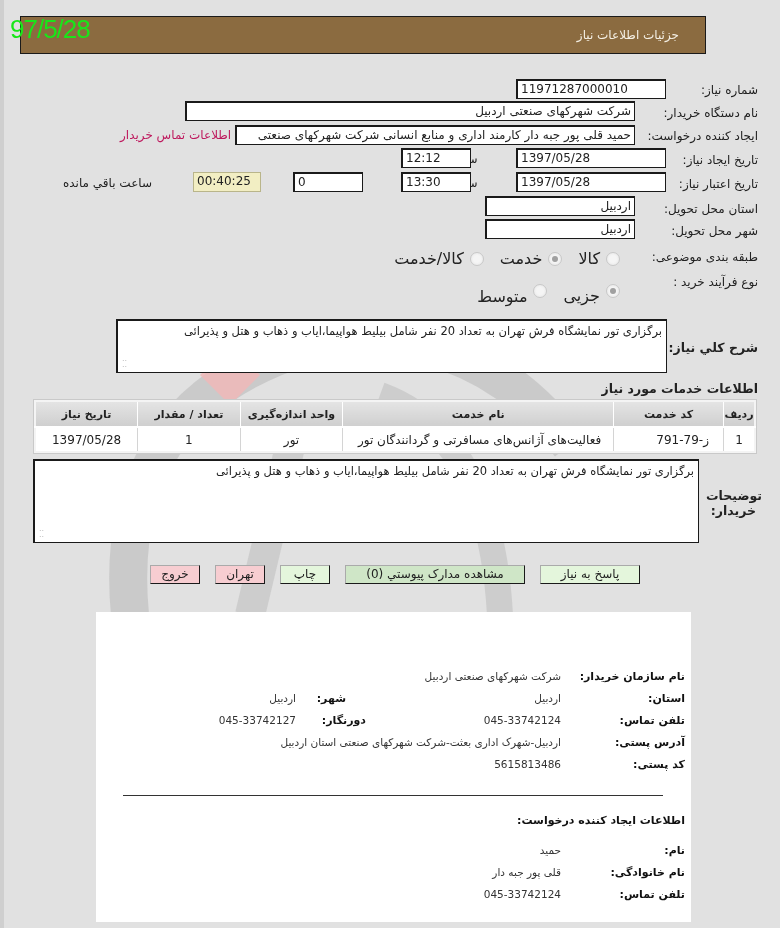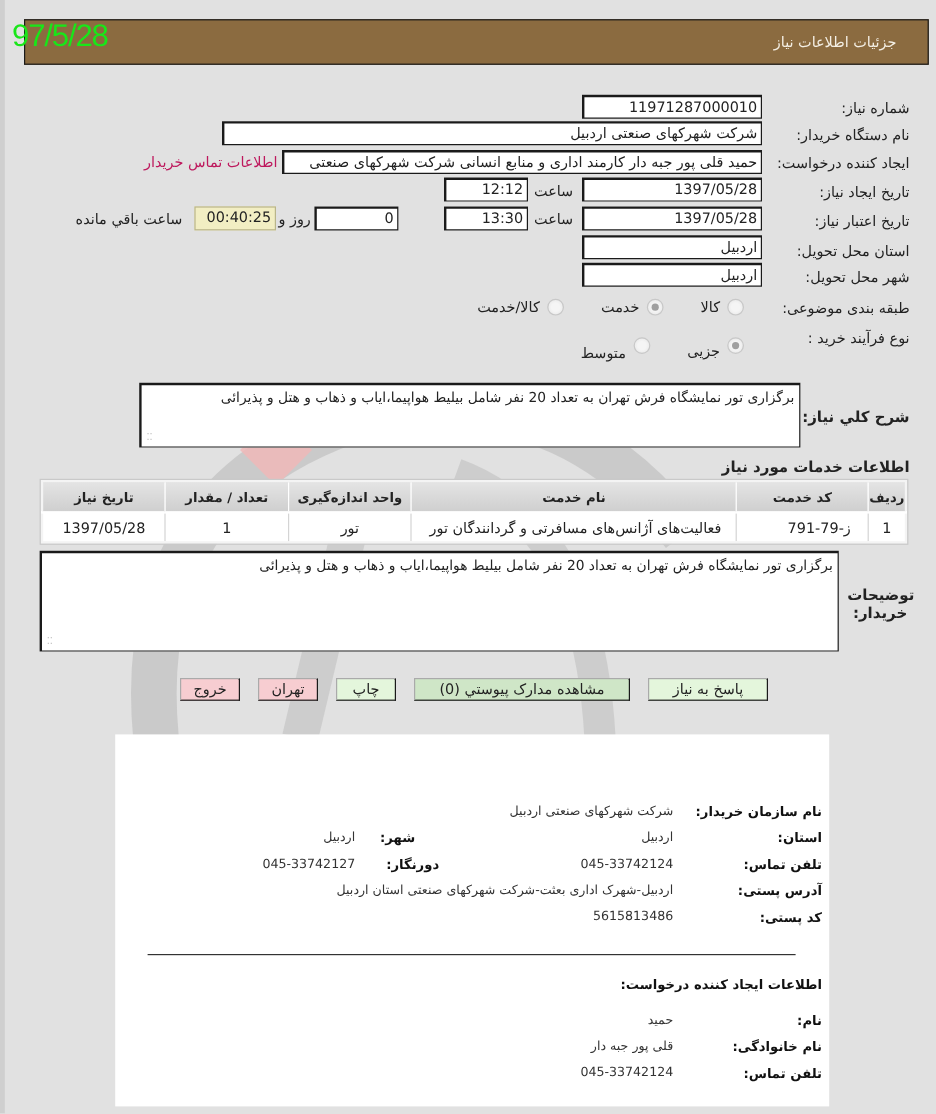--- a/index.html
+++ b/index.html
@@ -6,51 +6,51 @@
   html, body { width: 780px; height: 928px; overflow: hidden; }
   body {
     background: #e1e1e1;
     font-family: "DejaVu Sans", sans-serif;
     font-size: 12px;
     color: #222;
     position: relative;
   }
   .left-edge { position: absolute; left: 0; top: 0; width: 4px; height: 928px; background: #cfcfcf; }
   .title-bar {
-    position: absolute; left: 20px; top: 16px; width: 754px; height: 38px;
+    position: absolute; left: 20px; top: 16px; width: 686px; height: 38px;
     background: #8b6b40; border: 1px solid #1a1a1a;
   }
   .title-bar .title {
     position: absolute; right: 26px; top: 11px; color: #f4efe4; font-size: 12px; direction: rtl;
   }
   .date-stamp {
     position: absolute; left: 10px; top: 14px; color: #19e619; font-size: 26px;
     font-family: "Liberation Sans", sans-serif; letter-spacing: -1px; z-index: 5;
   }
   .watermark { position: absolute; left: 50px; top: 285px; width: 560px; height: 380px; pointer-events: none; z-index: 1; }
 
   .lbl { position: absolute; direction: rtl; text-align: right; font-size: 12px; color: #222; z-index: 2; white-space: nowrap; }
   .field {
     position: absolute; background: #fff; border: 1px solid #1a1a1a; border-top-width: 2px; border-left-width: 2px;
     height: 20px; font-size: 12px; line-height: 16px; padding: 0 3px; white-space: nowrap; overflow: hidden; z-index: 2;
   }
-  .field.center { text-align: right; }
+  .field.center { text-align: left; margin-left: 31px; }
   .field.rtl { direction: rtl; text-align: right; }
   .field.yellow { background: #f2eec3; border: 1px solid #b9b58a; }
   .link { position: absolute; color: #be185d; direction: rtl; z-index: 2; font-size: 12px; white-space: nowrap; }
 
   .radio-grp { position: absolute; display: flex; align-items: center; direction: rtl; z-index: 2; }
   .radio {
     width: 14px; height: 14px; border-radius: 50%; border: 1px solid #c8c8c8;
     background: radial-gradient(circle, #f5f5f5 40%, #e4e4e4 100%); display: inline-block; position: relative;
   }
   .radio.checked::after {
     content: ""; position: absolute; left: 3px; top: 3px; width: 6px; height: 6px; border-radius: 50%; background: #a0a0a0;
   }
-  .radio-label { margin-right: 6px; margin-left: 31px; font-size: 12px; }
+  .radio-label { margin-right: 6px; margin-left: 16px; font-size: 16px; }
 
   .textarea {
     position: absolute; background: #fff; border: 1px solid #1a1a1a; border-top-width: 2px; border-left-width: 2px;
     direction: rtl; padding: 3px 4px; font-size: 11.5px; z-index: 2;
   }
   .grip { position: absolute; left: 4px; bottom: 3px; color: #bbb; font-size: 8px; direction: ltr; }
   .bold-lbl { position: absolute; direction: rtl; font-weight: bold; font-size: 12.5px; z-index: 2; }
 
   table.svc { position: absolute; left: 34px; top: 400px; width: 722px; border-collapse: collapse; z-index: 2; direction: rtl; background: #fff; }
   table.svc th {

